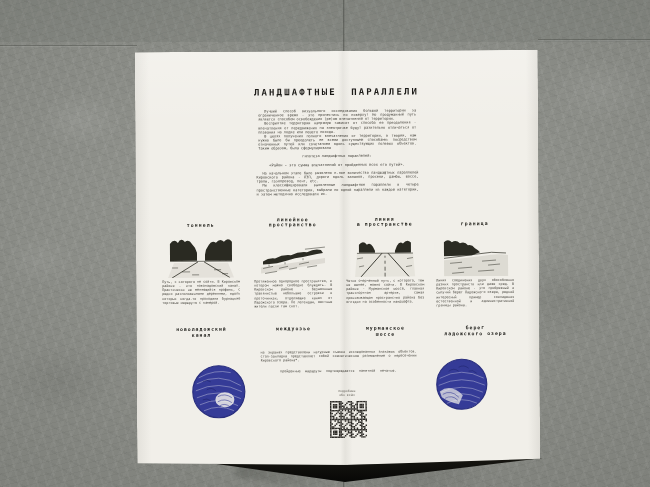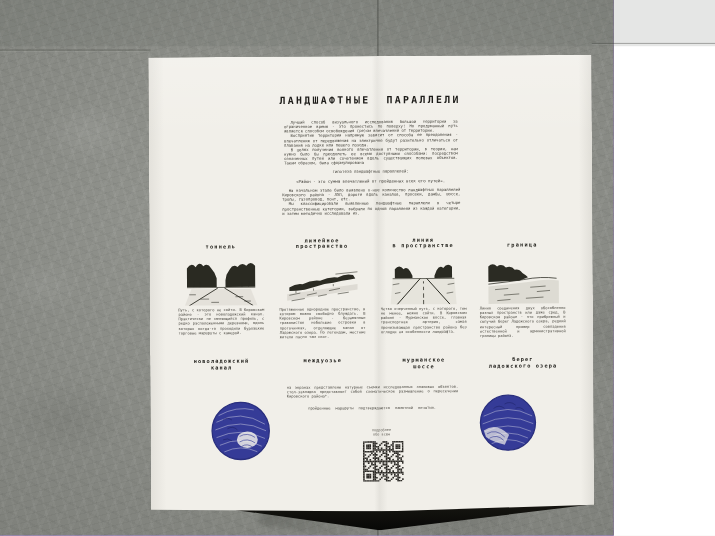--- a/index.html
+++ b/index.html
@@ -1,17 +1,17 @@
 <!DOCTYPE html>
 <html><head>
 <meta charset="utf-8">
 <style>
   html,body{margin:0;padding:0;}
   body{width:650px;height:487px;overflow:hidden;font-family:"DejaVu Sans Mono","Liberation Mono",monospace;}
-  .scene{position:relative;width:558px;height:487px;background:#6d28d9;}
+  .scene{position:relative;width:650px;height:487px;background:#0f766e;}
 
   
   .wall{position:absolute;inset:0;
     background-color:#8e908a;
     background-image:
       radial-gradient(140% 105% at 50% 42%, rgba(255,255,255,.07), rgba(22,24,20,.22) 97%),
       repeating-linear-gradient(75deg, rgba(255,255,255,.045) 0 2px, rgba(255,255,255,0) 2px 9px),
       repeating-linear-gradient(-15deg, rgba(44,46,42,.05) 0 1px, rgba(0,0,0,0) 1px 6px),
       repeating-linear-gradient(115deg, rgba(255,255,255,.035) 0 3px, rgba(0,0,0,0) 3px 13px),
       repeating-linear-gradient(28deg, rgba(44,46,42,.045) 0 2px, rgba(0,0,0,0) 2px 11px);}

